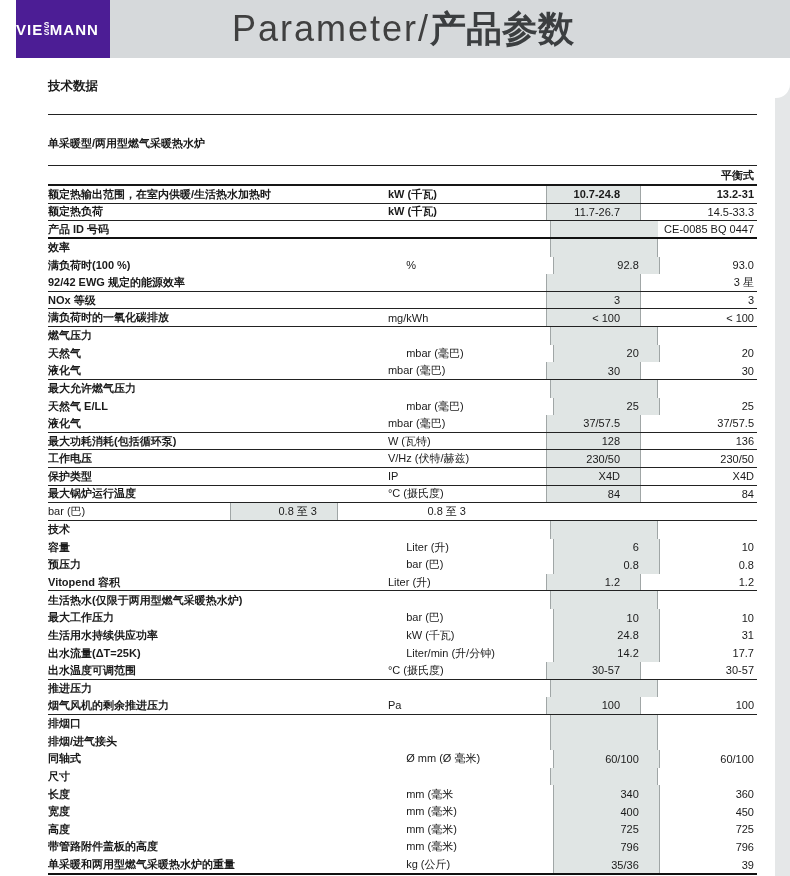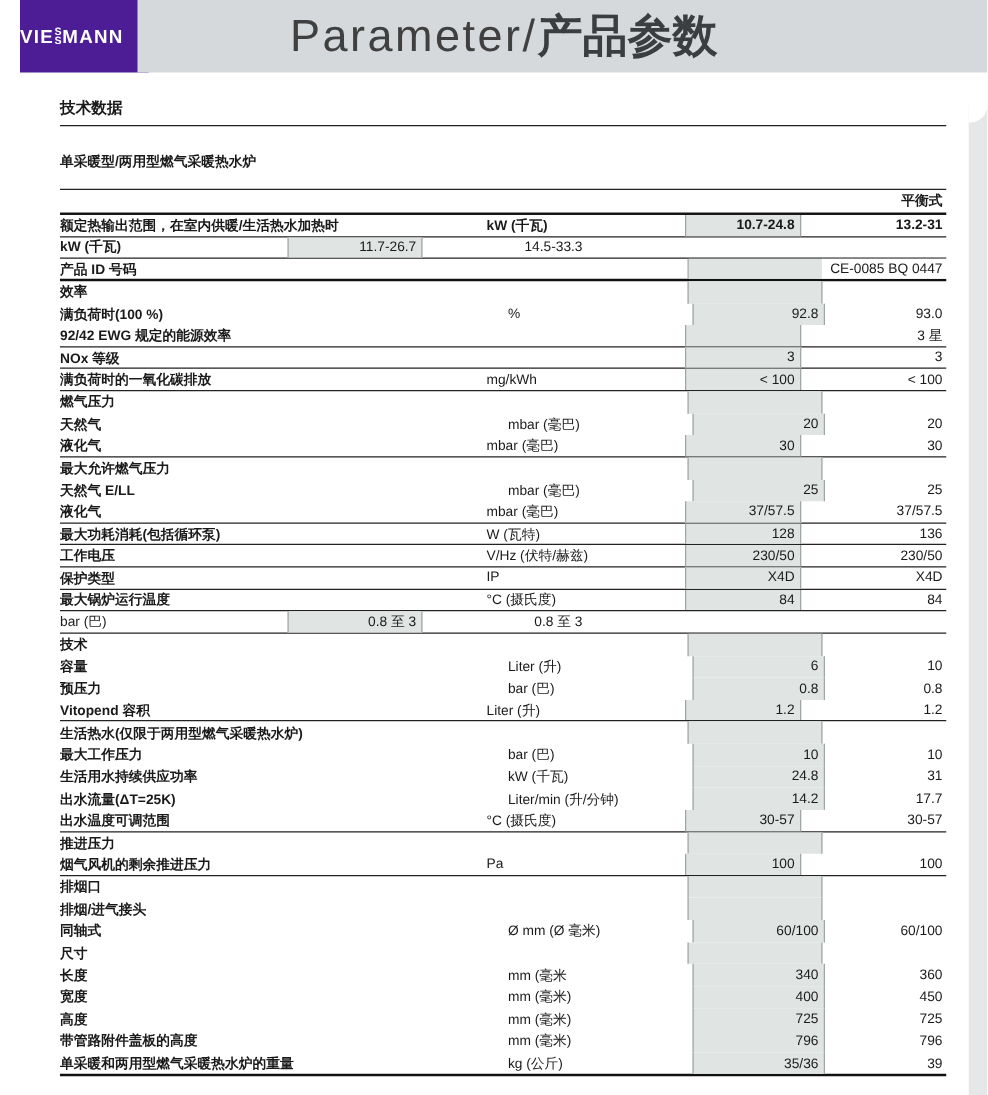--- a/index.html
+++ b/index.html
@@ -21,36 +21,36 @@
   .title-bold  { font-size:36px; font-weight:700; color:#3b3e40; }
 
   
   .edge-strip { position:absolute; right:0; top:84px; bottom:0; width:15px; background:#e5e7e8; }
   .edge-corner { position:absolute; right:0; top:84px; width:15px; height:14px;
                  background:#fff; border-bottom-right-radius:14px; }
 
   
   .content { position:absolute; left:48px; top:58px; width:709px; }
   .h-tech { margin-top:20px; font-size:12.5px; font-weight:700;
-            padding-bottom:5px; border-bottom:1.5px solid #222; }
+            padding-bottom:19px; border-bottom:1.5px solid #222; }
   .h-model { margin-top:21px; font-size:11px; font-weight:700;
              padding-bottom:14px; border-bottom:1.5px solid #222; }
   .col-head { height:17px; margin-top:1px; font-size:11px; font-weight:700;
               text-align:right; padding-right:3px; line-height:17px; }
 
   
   .spec-table { border-top:2px solid #161616; border-bottom:2.5px solid #111; }
   .row { display:flex; height:17.64px; align-items:center; font-size:11px; }
   .row.line-thin  { border-bottom:1.5px solid #222;gap:32px; }
   .row.line-thick { border-bottom:2.5px solid #111; }
   .c-label { width:365px; font-weight:700; white-space:nowrap; overflow:hidden; }
   .c-label.wide { width:502px; }
   .c-unit  { width:150px; font-weight:400; white-space:nowrap; }
   .c-v1 { width:108px; background:#e0e5e4; border-left:1px solid #a0a6a6;
-          border-right:1px solid #a0a6a6; text-align:left; padding-right:4px;
+          border-right:1px solid #a0a6a6; text-align:left; padding-right:20px;
           font-weight:400; height:100%; display:flex; align-items:center; justify-content:flex-end; }
   .c-v2 { width:99px; text-align:right; padding-right:3px; font-weight:400;
           height:100%; display:flex; align-items:center; justify-content:flex-end; }
   .c-merged { width:207px; border-left:1px solid #a0a6a6;
               background:linear-gradient(to right, #e0e5e4 0, #e0e5e4 107px, #fff 107px);
               text-align:right; padding-right:3px; font-weight:400;
               height:100%; display:flex; align-items:center; justify-content:flex-end; }
   .b { font-weight:700 !important; }
 </style>
 </head>
@@ -82,20 +82,21 @@
     <div class="h-model">单采暖型/两用型燃气采暖热水炉</div>
     <div class="col-head">平衡式</div>
     <div class="spec-table">
         <div class="row line-thin">
           <div class="c-label b">额定热输出范围，在室内供暖/生活热水加热时</div>
           <div class="c-unit b">kW (千瓦)</div>
           <div class="c-v1 b">10.7-24.8</div>
           <div class="c-v2 b">13.2-31</div>
         </div>
         <div class="row line-thin">
+          <div class="c-label b">额定热负荷</div>
           <div class="c-unit b">kW (千瓦)</div>
           <div class="c-v1">11.7-26.7</div>
           <div class="c-v2">14.5-33.3</div>
         </div>
         <div class="row line-thick">
           <div class="c-label wide b">产品 ID 号码</div>
           <div class="c-merged">CE-0085 BQ 0447</div>
         </div>
         <div class="row">
           <div class="c-label wide b">效率</div>

